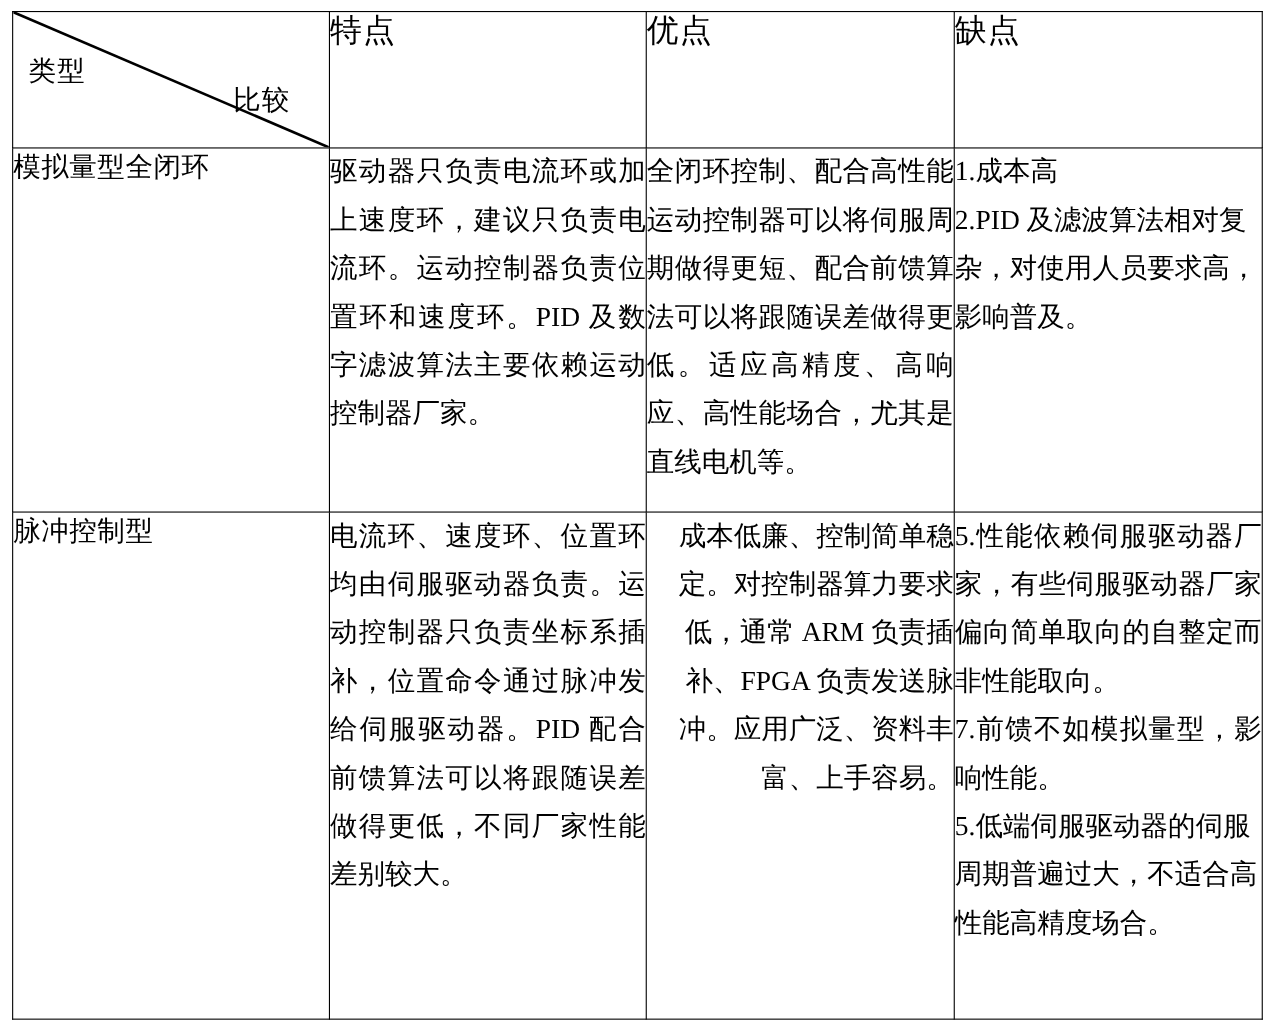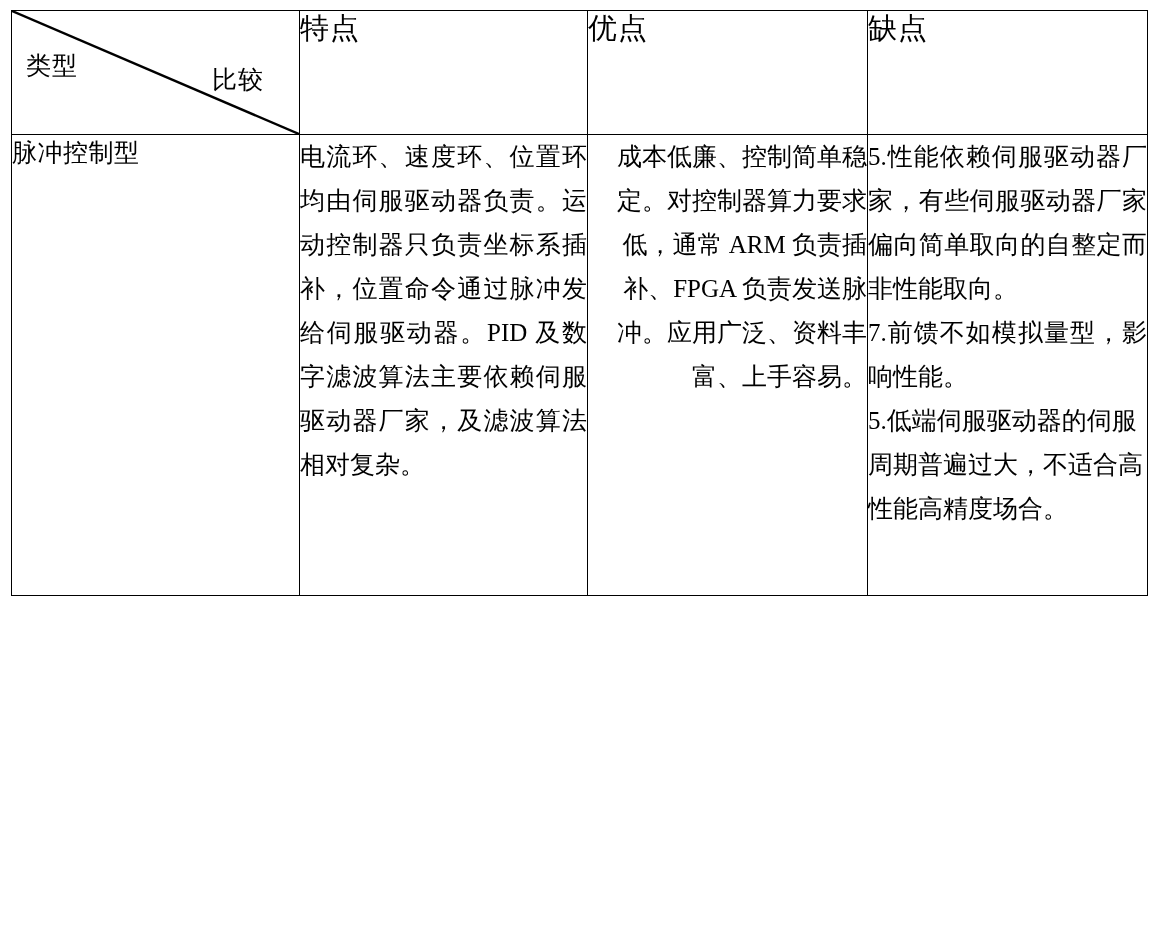--- a/index.html
+++ b/index.html
@@ -57,21 +57,21 @@
     position: absolute;
     left: 14px;
     top: 40px;
     font-size: 25px;
     line-height: 30px;
     letter-spacing: 1px;
   }
   .hdr-corner .lbl-compare {
     position: absolute;
     left: 200px;
-    top: 54px;
+    top: 66px;
     font-size: 25px;
     line-height: 30px;
     letter-spacing: 1px;
   }
   .hdr-cell {
     height: 123px;
     padding: 8px 0 0 12px;
     font-size: 29px;
     line-height: 34px;
     letter-spacing: 1px;
@@ -128,24 +128,33 @@
             </svg>
             <span class="lbl-type">类型</span>
             <span class="lbl-compare">比较</span>
           </div>
         </td>
         <td class="hdr-cell">特点</td>
         <td class="hdr-cell">优点</td>
         <td class="hdr-cell">缺点</td>
       </tr>
 
+      <tr class="row1">
+        <td class="cell-type">模拟量型全闭环</td>
+        <td class="cell-text">驱动器只负责电流环或加上速度环，建议只负责电流环。运动控制器负责位置环和速度环。PID 及数字滤波算法主要依赖运动控制器厂家。</td>
+        <td class="cell-text">全闭环控制、配合高性能运动控制器可以将伺服周期做得更短、配合前馈算法可以将跟随误差做得更低。适应高精度、高响应、高性能场合，尤其是直线电机等。</td>
+        <td class="cell-text">
+            <p>1.成本高</p>
+            <p class="lastline">2.PID 及滤波算法相对复杂，对使用人员要求高，影响普及。</p>
+          </td>
+      </tr>
 
       <tr class="row2">
         <td class="cell-type">脉冲控制型</td>
-        <td class="cell-text">电流环、速度环、位置环均由伺服驱动器负责。运动控制器只负责坐标系插补，位置命令通过脉冲发给伺服驱动器。PID 及数字滤波算法主要依赖伺服驱动器厂家，及滤波算法相对复杂。</td>
+        <td class="cell-text">电流环、速度环、位置环均由伺服驱动器负责。运动控制器只负责坐标系插补，位置命令通过脉冲发给伺服驱动器。PID 配合前馈算法可以将跟随误差做得更低，不同厂家性能差别较大。</td>
         <td class="cell-text left">成本低廉、控制简单稳定。对控制器算力要求低，通常 ARM 负责插补、FPGA 负责发送脉冲。应用广泛、资料丰富、上手容易。</td>
         <td class="cell-text">
             <p>5.性能依赖伺服驱动器厂家，有些伺服驱动器厂家偏向简单取向的自整定而非性能取向。</p>
             <p>7.前馈不如模拟量型，影响性能。</p>
             <p class="lastline">5.低端伺服驱动器的伺服周期普遍过大，不适合高性能高精度场合。</p>
           </td>
       </tr>
 
     </tbody>
   </table>

